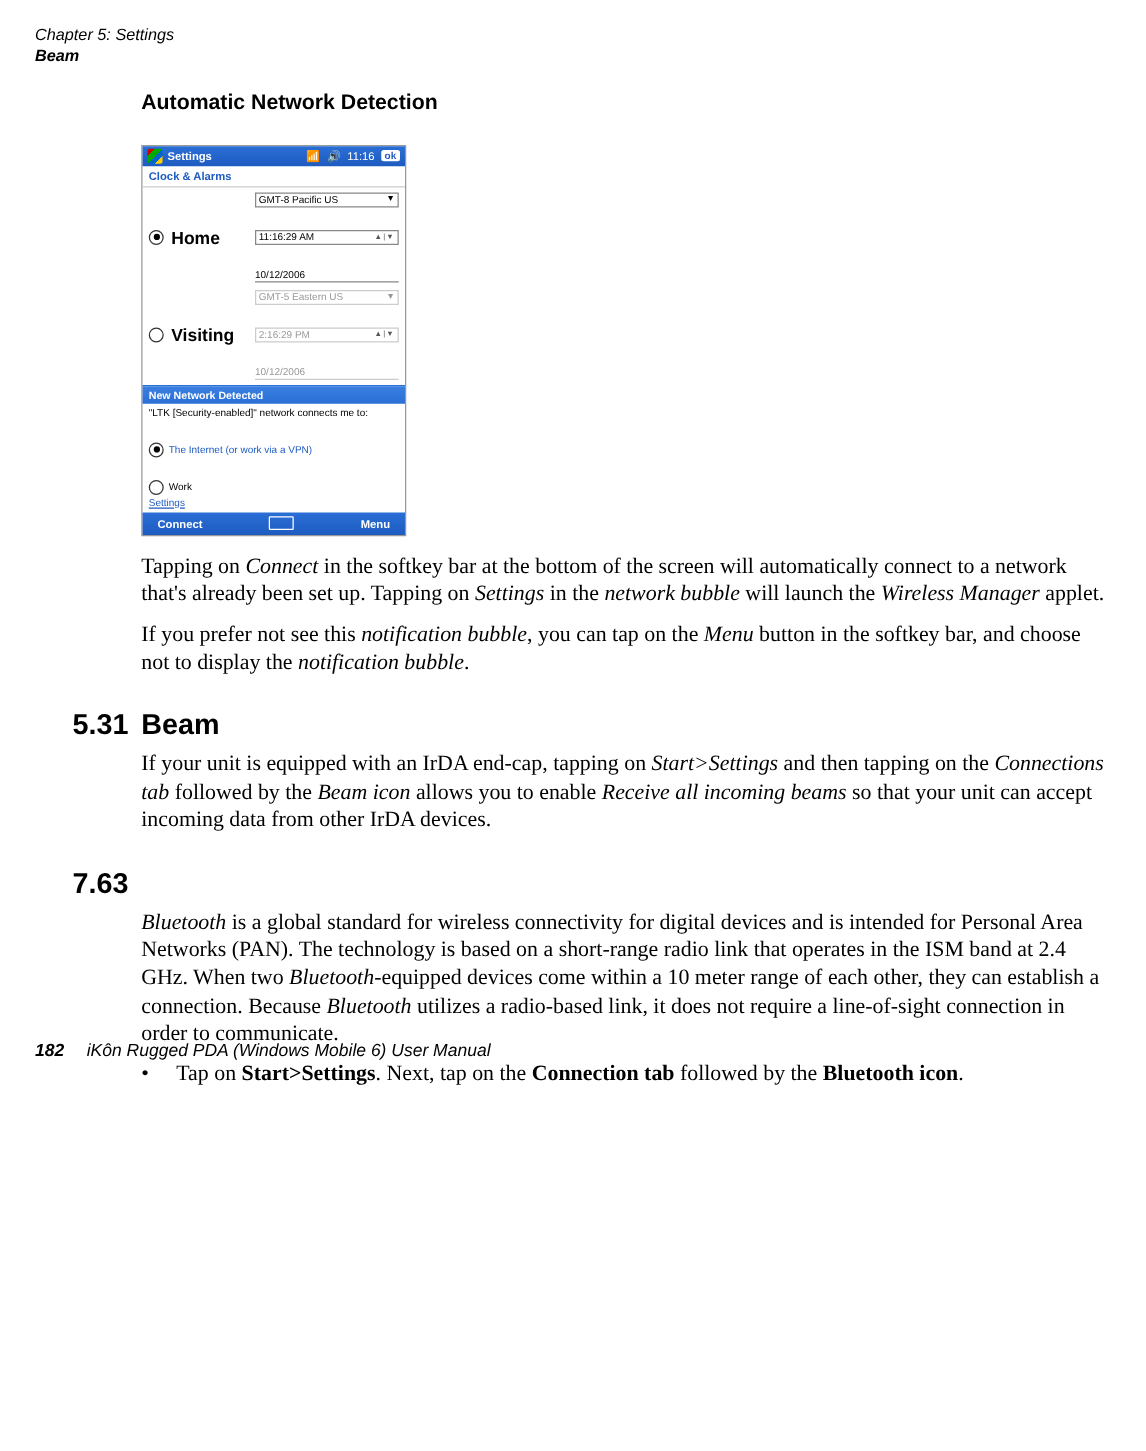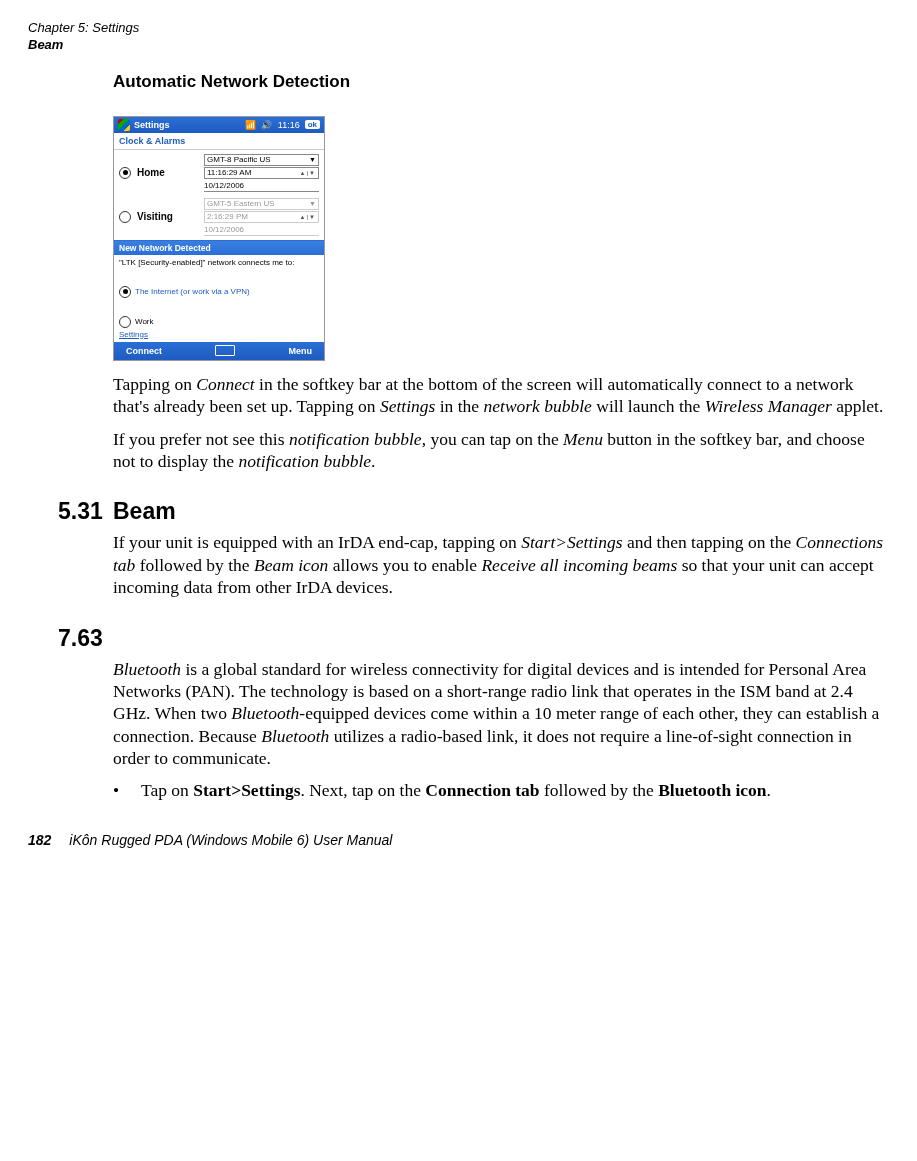--- a/index.html
+++ b/index.html
@@ -157,25 +157,25 @@
     justify-content: center;
     flex-shrink: 0;
   }
   .radio.on::after {
     content: "";
     width: 5px;
     height: 5px;
     background: #000;
     border-radius: 50%;
   }
-  .rad-label { font-weight: bold; font-size: 10px; }
+  .rad-label { font-weight: bold; font-size: 14px; }
   .value-stack {
     display: flex;
     flex-direction: column;
-    gap: 1px;
+    gap: 18px;
     flex: 1;
     margin-left: auto;
     max-width: 115px;
   }
   .dropdown {
     border: 1px solid #888;
     padding: 1px 2px;
     display: flex;
     justify-content: space-between;
     align-items: center;

